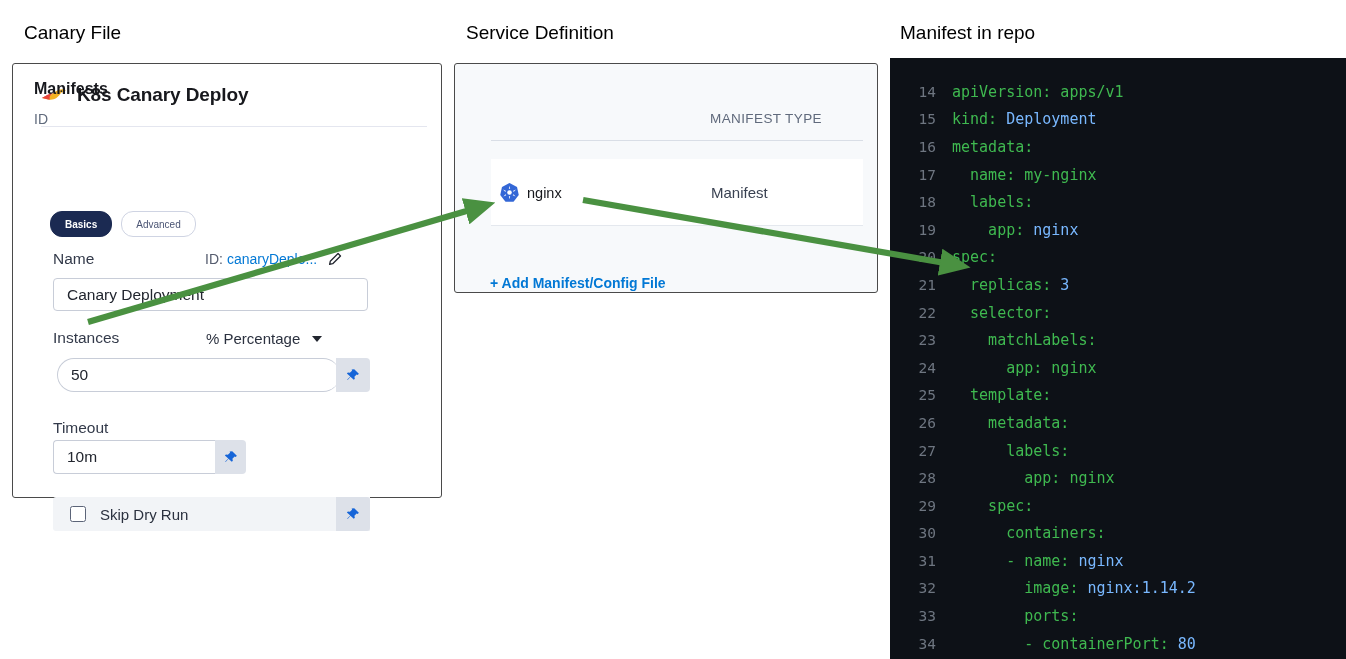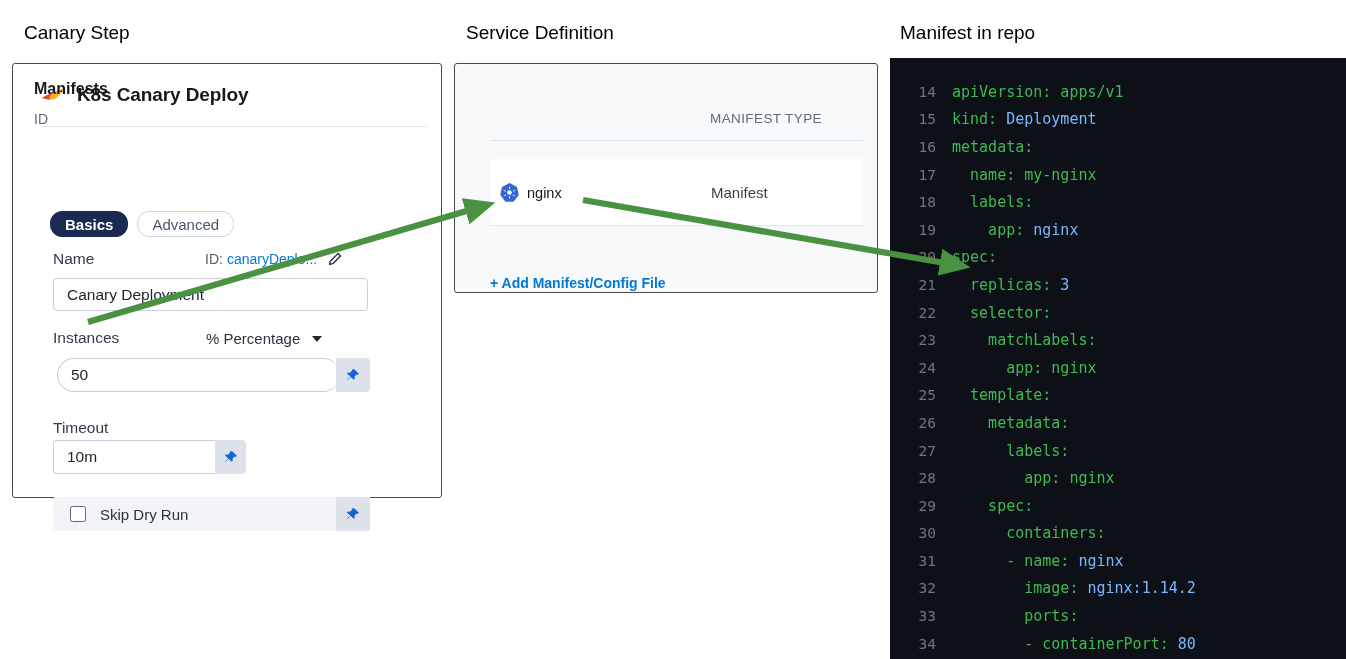--- a/index.html
+++ b/index.html
@@ -65,21 +65,21 @@
     position: absolute;
     left: 37px; top: 147px;
     display: flex;
     gap: 9px;
   }
   .tab {
     height: 23px;
     padding: 12px 14px;
     border-radius: 12px;
     display: flex; align-items: center;
-    font-size: 15px;
+    font-size: 10px;
     font-weight: bold;
     box-sizing: border-box;
     cursor: pointer;
   }
   .tab.active { background: #1b2a52; color: #ffffff; border: 1px solid #1b2a52; }
   .tab.inactive { background: #ffffff; color: #4b5574; border: 1px solid #cfd4e3; font-weight: normal; }
 
   .field-label {
     position: absolute;
     font-size: 15.5px;
@@ -286,21 +286,21 @@
   #arrows {
     position: absolute;
     left: 0; top: 0;
     width: 1346px; height: 659px;
     pointer-events: none;
   }
 </style>
 </head>
 <body>
 
-<div class="col-title" id="title-canary">Canary Step</div>
+<div class="col-title" id="title-canary">Canary File</div>
 <div class="col-title" id="title-service">Service Definition</div>
 <div class="col-title" id="title-manifest">Manifest in repo</div>
 
 <div id="card-canary">
   <div id="canary-header">
     <svg class="bird" viewBox="0 0 26 20">
       <path d="M25 5.2c-1.9-1.1-4.6-1.2-7.1-.4-2.2.7-4 2-5.6 3.3-1.9 1.5-3.6 2.9-5.6 3.3L1 13l6.2 1.4c2.8.6 5.8.1 8.2-1.4 2-1.3 3.6-3.2 4.6-5.2l1.7-.5z" fill="#f5b323"></path>
       <path d="M1 13l6.6-3.7c-.3 1.3-.1 2.6.6 3.6L1 13z" fill="#e8453c"></path>
       <path d="M12.3 8.1c-1.3-.1-2.7.2-3.9.9L1 13l6.2 1.4c.6.1 1.2.2 1.8.2-.9-2-.4-4.3 3.3-6.5z" fill="#e8453c"></path>
       <circle cx="20.3" cy="6.2" r="0.85" fill="#2b2b2b"></circle>

